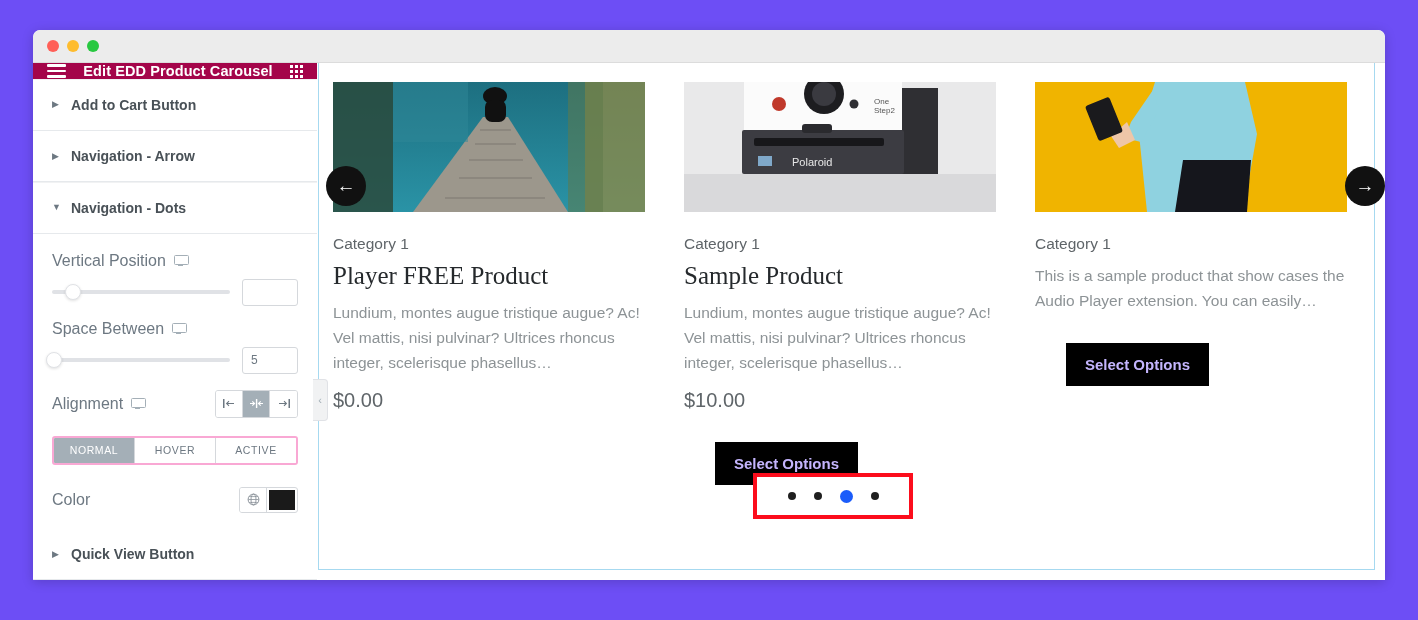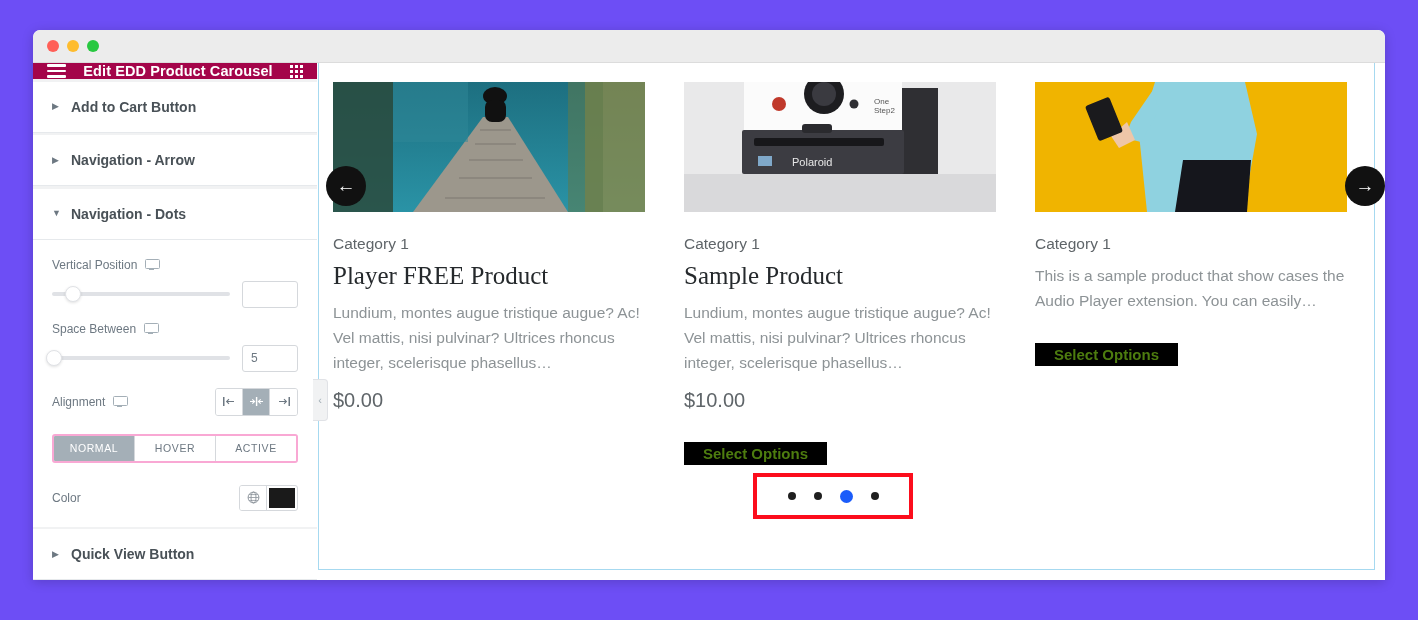--- a/index.html
+++ b/index.html
@@ -61,21 +61,21 @@
   }
   .section-sep { height: 9px; background: #f1f2f3; }
   .caret { color: #6d7882; font-size: 9px; line-height: 1; width: 8px; }
   .section-title { font-size: 14px; font-weight: bold; color: #495157; }
 
   .ctl-block { background: #fff; padding: 4px 19px 16px; }
   .ctl-label-row {
     display: flex; align-items: center; gap: 8px;
     margin: 14px 0 9px;
   }
-  .ctl-label { font-size: 12px; color: #6d7882; }
+  .ctl-label { font-size: 16px; color: #6d7882; }
   .monitor-icon { width: 13px; height: 11px; position: relative; }
   .monitor-icon::before {
     content:""; position:absolute; left:0; top:0; width:13px; height:8px;
     border:1.3px solid #a4afb7; border-radius:1.5px;
   }
   .monitor-icon::after {
     content:""; position:absolute; left:4px; bottom:0; width:5px; height:1.6px; background:#a4afb7;
   }
 
   .slider-row { display: flex; align-items: center; gap: 12px; }
@@ -155,23 +155,23 @@
   .ptitle {
     font-family: "Liberation Serif", serif;
     font-size: 25px; color: #25292c; margin-top: 9px; font-weight: normal;
   }
   .pdesc {
     font-size: 15.5px; color: #8d9396; line-height: 1.62; margin-top: 10px;
   }
   .price { font-size: 20px; color: #5f6569; margin-top: 14px; }
   .btn {
     display: inline-block; margin-top: 30px;
-    background: #000; color: #4d7c0f;
+    background: #000; color: #c4b5fd;
     font-size: 15px; font-weight: bold;
-    padding: 3px 19px; cursor: pointer;
+    padding: 13px 19px; cursor: pointer; margin-left: 31px;
   }
 
   .arrow-btn {
     position: absolute; width: 40px; height: 40px; border-radius: 50%;
     background: #111; color: #fff;
     display: flex; align-items: center; justify-content: center;
     font-size: 19px; cursor: pointer; z-index: 4;
   }
   #arrow-prev { left: 7px; top: 110px; }
   #arrow-next { left: 1026px; top: 110px; }

